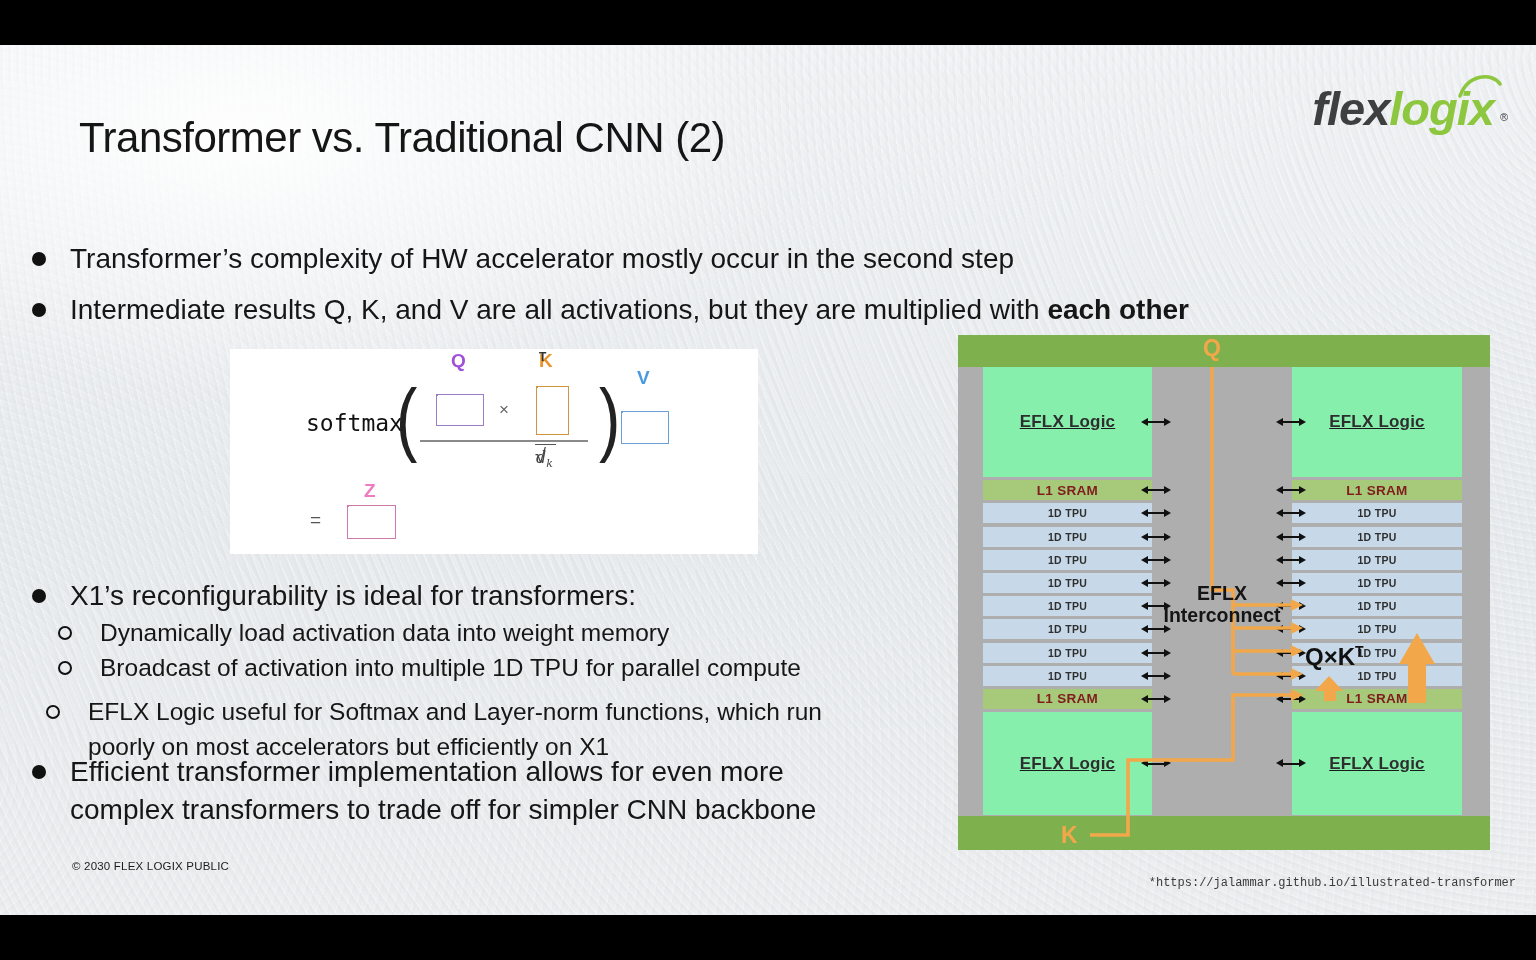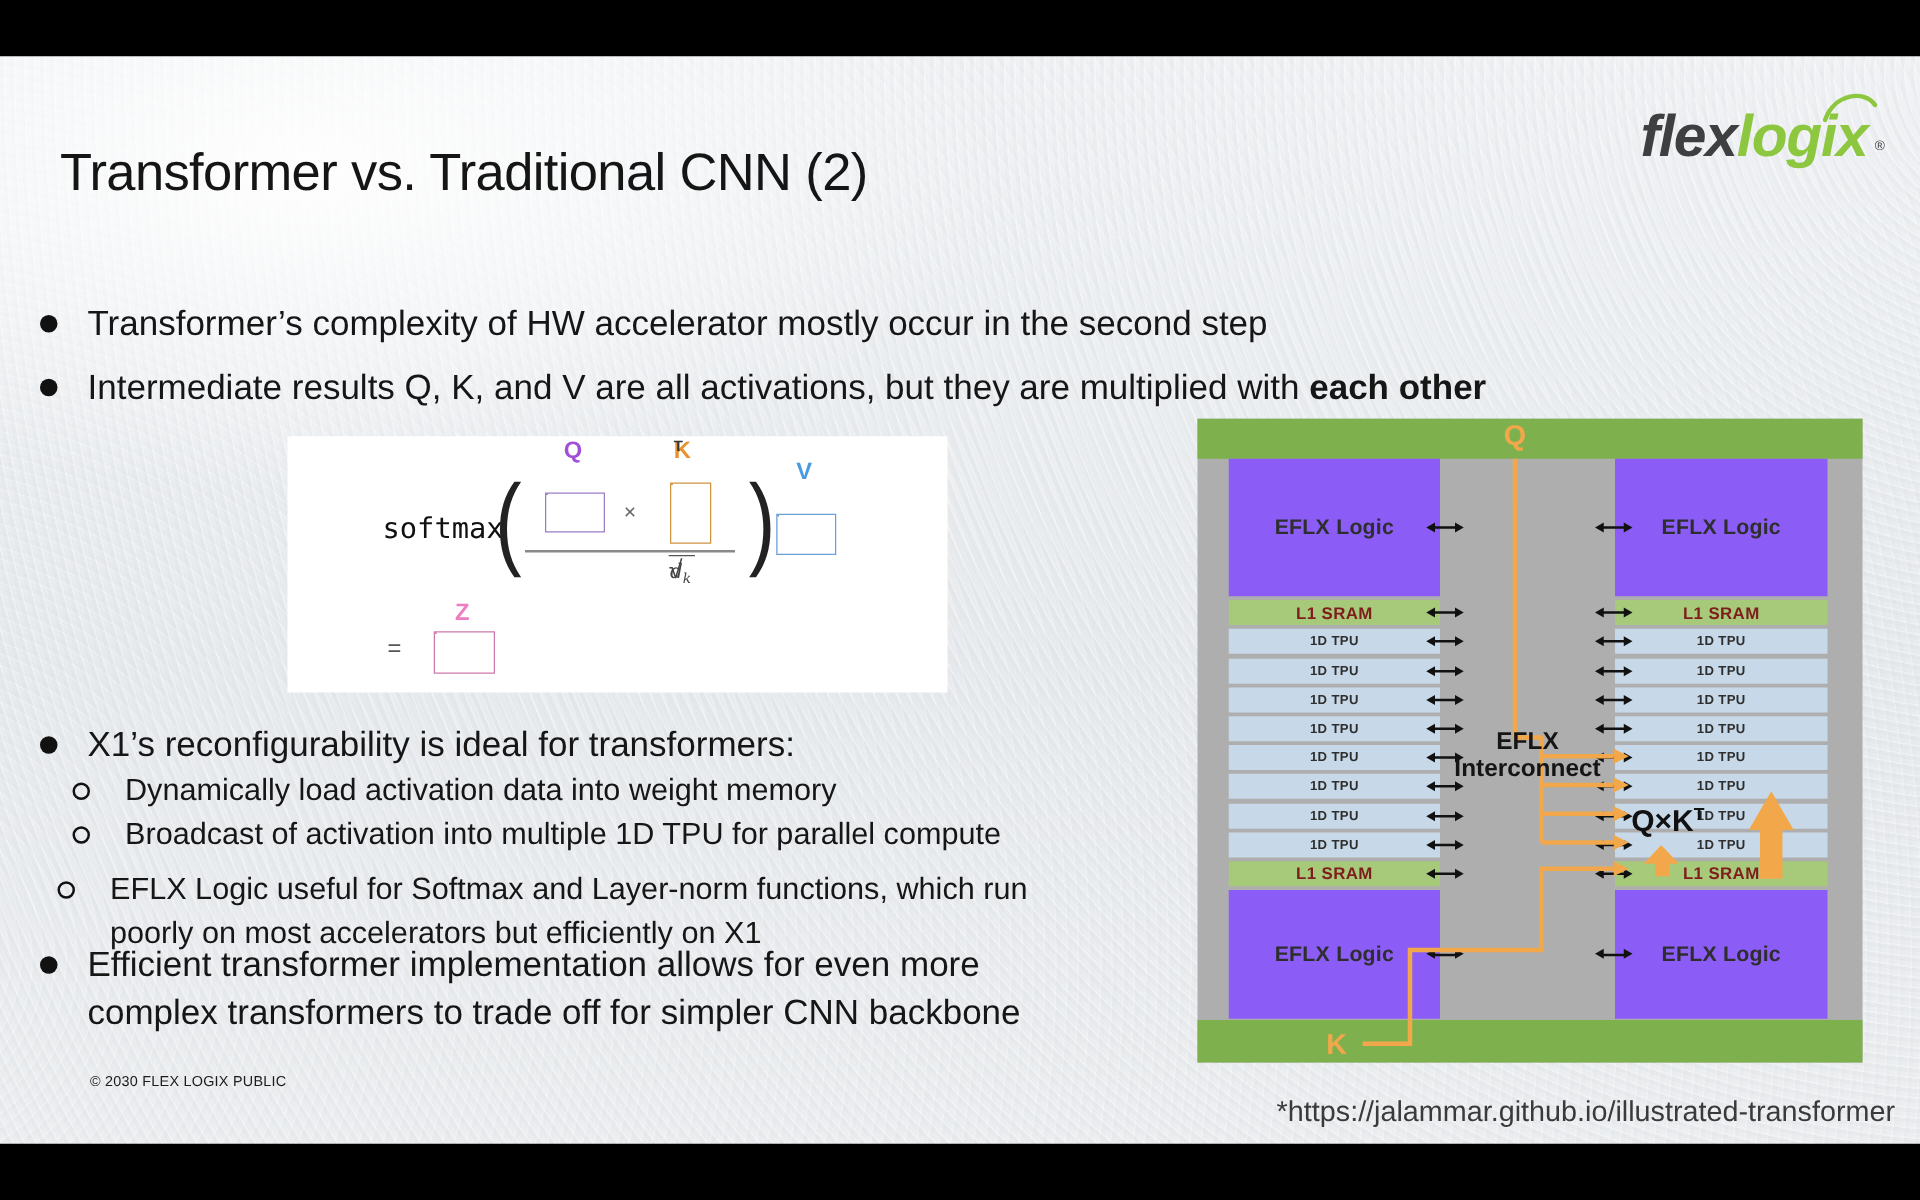--- a/index.html
+++ b/index.html
@@ -23,39 +23,39 @@
 
   
   .logo{position:absolute;top:84px;right:42px;font-style:italic;font-weight:700;
         font-size:47px;letter-spacing:-1px;line-height:50px;}
   .logo .p1{color:#3e3f41;}
   .logo .p2{color:#8dc63f;}
   .logo .reg{position:absolute;right:-14px;bottom:-8px;font-size:11px;font-style:normal;
              font-weight:400;color:#3e3f41;letter-spacing:0;}
   .logo .swoosh{position:absolute;right:-8px;top:-12px;}
 
-  .title{position:absolute;left:48px;top:114px;font-size:42px;letter-spacing:-.5px;color:#151515;}
+  .title{position:absolute;left:79px;top:114px;font-size:42px;letter-spacing:-.5px;color:#151515;}
 
   
   .bullet{position:absolute;display:flex;align-items:flex-start;}
   .bullet .dot{flex:none;width:14px;height:14px;border-radius:50%;background:#111;margin:12px 24px 0 0;}
   .bullet .circ{flex:none;width:10px;height:10px;border-radius:50%;border:2px solid #111;margin:11px 28px 0 0;background:transparent;}
   .btext{font-size:28px;line-height:38px;color:#161616;}
   .stext{font-size:24.5px;line-height:35px;color:#161616;}
   .b1{left:32px;top:240px;}
   .b2{left:32px;top:291px;}
   .b3{left:32px;top:577px;}
   .s1{left:58px;top:615px;}
   .s2{left:58px;top:650px;}
   .s3{left:46px;top:684px;margin-top:10px;}
   .b4{left:32px;top:753px;}
 
   .footer{position:absolute;left:72px;top:860px;font-size:11.5px;letter-spacing:.2px;color:#1c1c1c;}
-  .citation{position:absolute;right:20px;top:876px;font-family:Liberation Sans, sans-serif;
-            font-size:23px;color:#3a3a3a;}
+  .citation{position:absolute;right:20px;top:876px;font-family:Liberation Mono, monospace;
+            font-size:12px;color:#3a3a3a;}
 
   
   .formula{position:absolute;left:230px;top:349px;width:528px;height:205px;background:#fff;}
   .formula *{position:absolute;}
   .fx-softmax{left:76px;top:61px;font-family:"DejaVu Sans Mono","Liberation Mono",monospace;
               font-size:23px;font-weight:500;color:#111;}
   .fx-paren{font-size:82px;line-height:76px;font-weight:400;color:#222;transform:scaleX(.78);}
   .fx-open{left:163px;top:31px;}
   .fx-close{left:366px;top:31px;}
   .fx-times{left:269px;top:51px;font-size:17px;color:#666;}
@@ -80,21 +80,21 @@
   
   .diagram{position:absolute;left:958px;top:335px;width:532px;height:515px;background:#aeaeae;}
   .dg-green{position:absolute;left:0;width:532px;background:#7eb04e;}
   .dg-green-top{top:0;height:32px;}
   .dg-green-bottom{top:481px;height:34px;}
   .dgcol{position:absolute;top:32px;height:449px;display:flex;flex-direction:column;z-index:2;}
   #col-left{left:25px;width:169px;}
   #col-right{left:334px;width:170px;}
   .dgrow{margin-top:3.2px;display:flex;align-items:center;justify-content:center;flex:none;}
   .dgrow:first-child{margin-top:0;}
-  .row-logic{height:110px;background:#8b5cf6;}
+  .row-logic{height:110px;background:#86efac;text-decoration:underline;}
   .dgcol .row-logic:last-child{height:103px;}
   .row-logic span{font-size:17px;font-weight:600;color:#2e2e2e;letter-spacing:.2px;}
   .row-sram{height:20px;background:#a6c97a;}
   .row-sram span{font-size:13.5px;font-weight:600;color:#7f1d1d;letter-spacing:.3px;}
   .row-tpu{height:20px;background:#c7d9e9;}
   .row-tpu span{font-size:10.5px;font-weight:700;color:#2e2e2e;letter-spacing:.3px;}
   .harrow{position:absolute;width:30px;height:9px;z-index:5;}
   .harrow i{position:absolute;display:block;}
   .harrow .ln{left:5px;right:5px;top:3.5px;height:2px;background:#111;}
   .harrow .tl{left:0;top:0;width:0;height:0;border-style:solid;border-width:4.5px 7px 4.5px 0;

